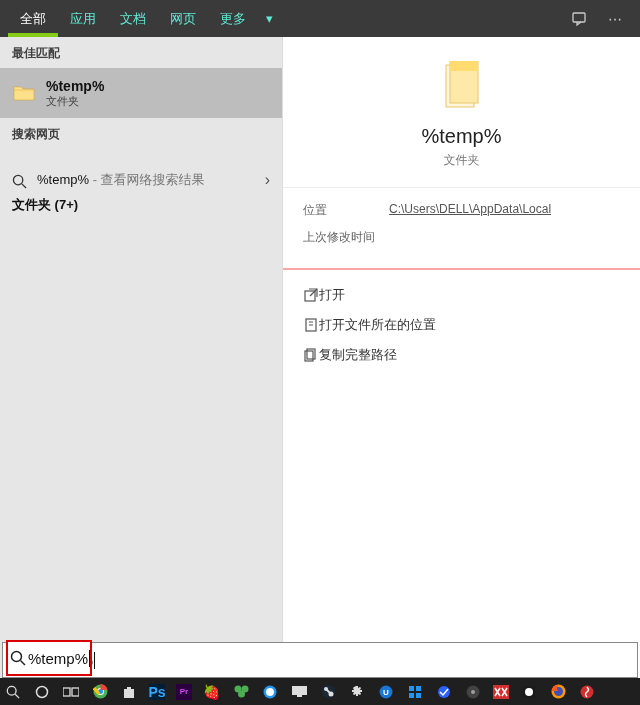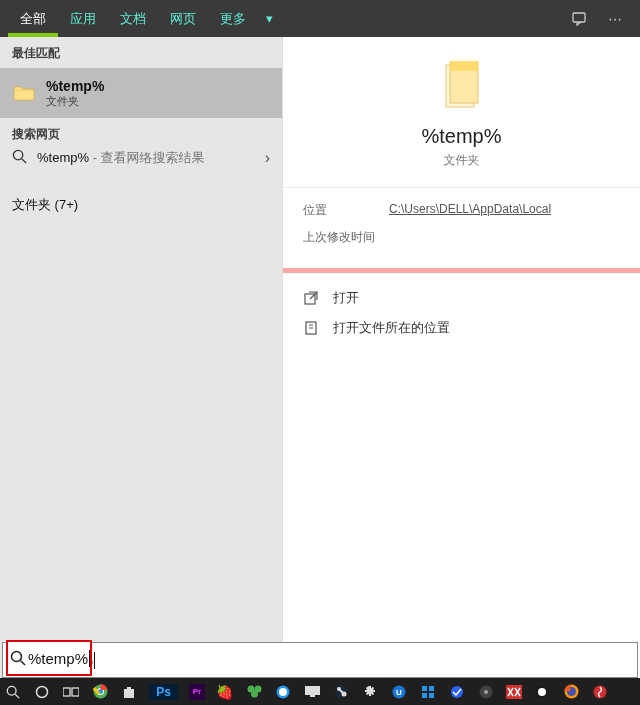--- a/index.html
+++ b/index.html
@@ -11,36 +11,36 @@
 .tab-more{display:flex;align-items:center;gap:20px}
 .tabs-spacer{flex:1}
 .tab-icon{padding:0 10px;color:#ccc;cursor:pointer;font-size:14px}
 .content{flex:1;display:flex;min-height:0}
 .left{width:282px;background:#e6e6e6;overflow:hidden}
 .section-hdr{font-size:12px;font-weight:600;color:#404040;padding:8px 12px 6px}
 .best{display:flex;align-items:center;height:50px;background:#bdbdbd;padding:0 12px;gap:10px;cursor:pointer}
 .folder-sm{width:24px;height:24px;display:flex;align-items:center;justify-content:center}
 .best-text .t{font-size:14px;font-weight:600;color:#111}
 .best-text .s{font-size:11px;color:#444}
-.web-row{display:flex;align-items:flex-start;height:40px;padding:0 12px;gap:10px;cursor:pointer;font-size:13px}
+.web-row{display:flex;align-items:flex-end;height:40px;padding:0 12px;gap:10px;cursor:pointer;font-size:13px}
 .web-row .q{color:#111}
 .web-row .hint{color:#777}
 .web-row .chev{margin-left:auto;color:#555;font-size:16px}
-.cat{font-size:13px;color:#111;padding:7px 12px;font-weight:400}
+.cat{font-size:13px;color:#111;padding:7px 12px;font-weight:700}
 .right{flex:1;background:#fff;display:flex;flex-direction:column;border-left:1px solid #ddd}
 .preview-top{display:flex;flex-direction:column;align-items:center;padding:24px 0 18px;border-bottom:1px solid #eee}
 .folder-lg{width:44px;height:50px;margin-bottom:14px}
 .p-title{font-size:20px;color:#222}
 .p-sub{font-size:12px;color:#777;margin-top:4px}
-.meta{padding:14px 20px 12px;font-size:12px;color:#666;border-bottom:5px solid #fca5a5}
+.meta{padding:14px 20px 12px;font-size:12px;color:#666;border-bottom:2px solid #fca5a5}
 .meta-row{display:flex;margin-bottom:10px}
 .meta-l{width:86px}
 .meta-v{color:#555;text-decoration:underline;cursor:pointer}
 .actions{padding:10px 20px}
-.action{display:flex;align-items:center;gap:14px;height:30px;font-size:13px;color:#333;cursor:pointer}
+.action{display:flex;align-items:center;height:30px;font-size:13px;color:#333;cursor:pointer}
 .action-ic{width:16px;height:16px;display:flex;align-items:center;justify-content:center;color:#555}
 .search-box{height:36px;margin:0 6px 2px;border:2px solid #d80000;display:flex;align-items:center;background:#fff;position:absolute;bottom:27px;left:0;width:86px}
 .search-full{position:absolute;bottom:27px;left:0;right:0;height:36px;border:1px solid #888;background:#fff;display:flex;align-items:center;margin:0 2px}
 .si{width:30px;display:flex;align-items:center;justify-content:center;color:#333}
 .sq{font-size:15px;color:#111;border-right:1px solid #111;padding-right:1px}
 .taskbar{position:absolute;bottom:0;left:0;right:0;height:27px;background:#1f1f1f;display:flex;align-items:center;padding:0 4px;gap:11px}
 .tb{width:18px;height:18px;display:flex;align-items:center;justify-content:center;color:#ddd;cursor:pointer;font-size:14px}
 svg{display:block}
 </style>
 </head>
@@ -129,20 +129,29 @@
         </div>
         <div class="action">
           <span class="action-ic">
               <svg width="14" height="14" viewBox="0 0 14 14" fill="none" stroke="currentColor" stroke-width="1.2">
                 <rect x="2" y="1" width="10" height="12"></rect>
                 <path d="M5 4 H9 M5 7 H9"></path>
               </svg>
             </span>
           <span>打开文件所在的位置</span>
         </div>
+        <div class="action">
+          <span class="action-ic">
+              <svg width="14" height="14" viewBox="0 0 14 14" fill="none" stroke="currentColor" stroke-width="1.2">
+                <rect x="3" y="1" width="8" height="10"></rect>
+                <rect x="1" y="3" width="8" height="10"></rect>
+              </svg>
+            </span>
+          <span>复制完整路径</span>
+        </div>
       </div>
     </div>
   </div>
 </div>
 
 <div class="search-full">
   <div class="si">
       <svg width="16" height="16" viewBox="0 0 16 16" fill="none" stroke="#222" stroke-width="1.5">
         <circle cx="6.5" cy="6.5" r="5"></circle>
         <path d="M10.5 10.5 L15 15"></path>
@@ -185,21 +194,21 @@
         <circle cx="7.5" cy="7.5" r="2.5" fill="#2196f3"></circle>
         <path d="M7.5 0 A7.5 7.5 0 0 1 14.5 6 L7.5 6 Z" fill="#f44336"></path>
         <path d="M1 4 L6 10" stroke="#ffc107" stroke-width="3"></path>
       </svg>
     </div>
   <div class="tb">
       <svg width="14" height="14" viewBox="0 0 14 14" fill="#ddd">
         <path d="M2 4 H12 V13 H2 Z M5 4 V2 H9 V4"></path>
       </svg>
     </div>
-  <div class="tb" style="background:#001e36;color:#31a8ff;font-size:12px;font-weight:bold;width:29px;height:16px;display:flex;align-items:center;justify-content:center">Ps</div>
+  <div class="tb" style="background:#001e36;color:#31a8ff;font-size:14px;font-weight:bold;width:16px;height:16px;display:flex;align-items:center;justify-content:center">Ps</div>
   <div class="tb" style="background:#2a003f;color:#e040fb;font-size:8px;font-weight:bold;width:16px;height:16px;display:flex;align-items:center;justify-content:center">Pr</div>
   <div class="tb" style="color:#fff">🍓</div>
   <div class="tb">
       <svg width="15" height="13" viewBox="0 0 15 13" fill="#4caf50">
         <circle cx="4" cy="4" r="3.5"></circle>
         <circle cx="11" cy="4" r="3.5"></circle>
         <circle cx="7.5" cy="9" r="3.5"></circle>
       </svg>
     </div>
   <div class="tb">

